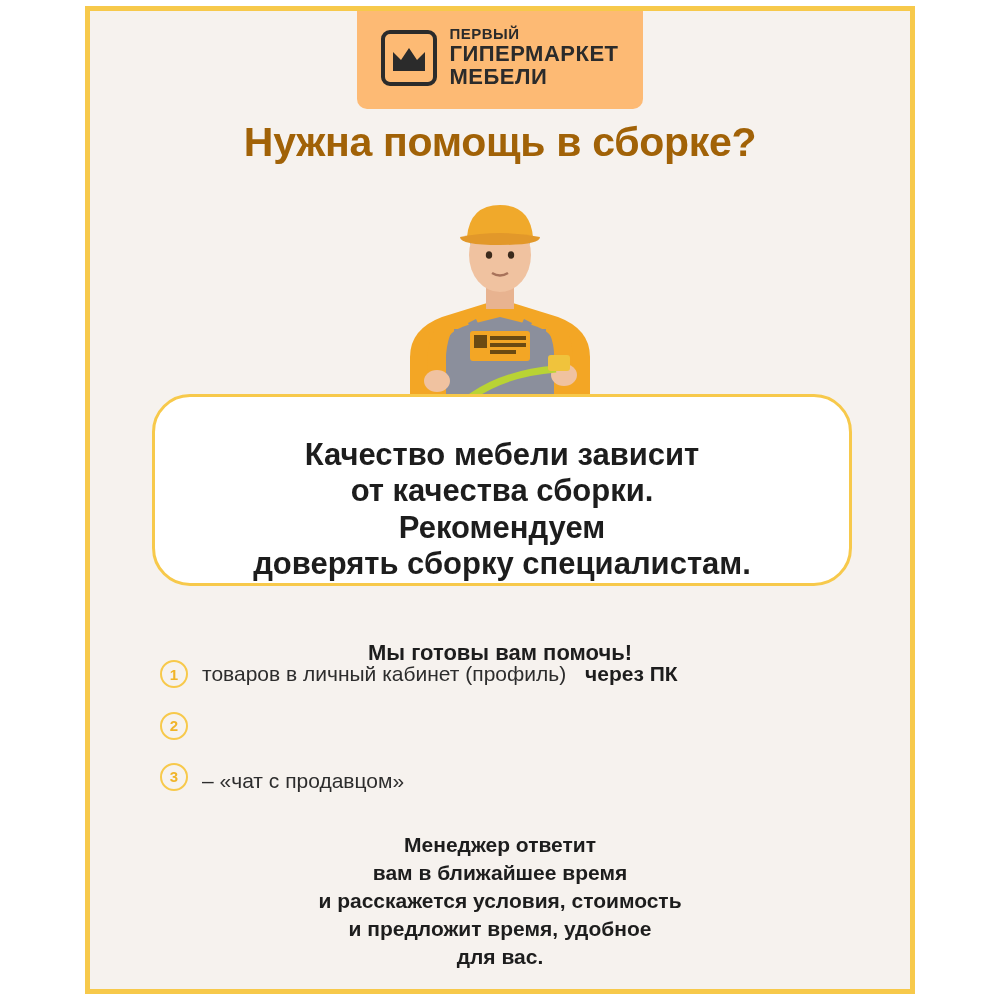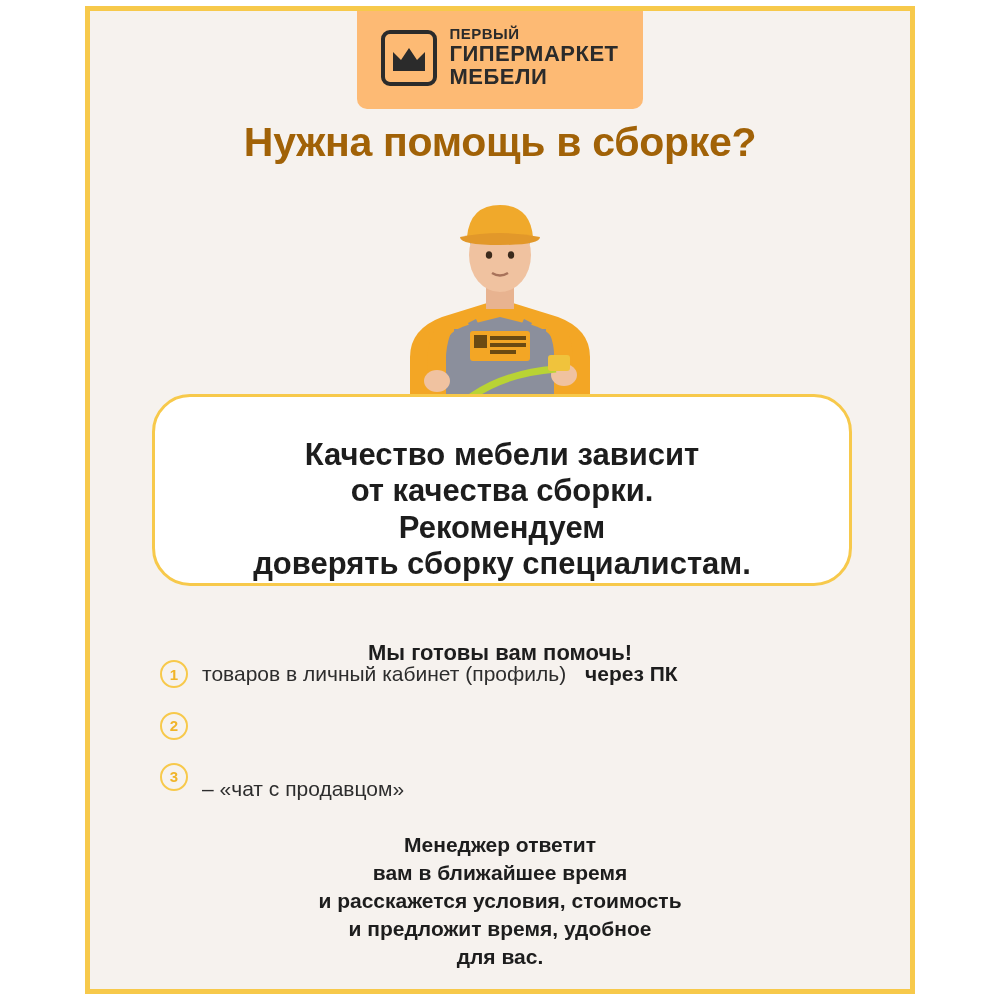--- a/index.html
+++ b/index.html
@@ -170,21 +170,21 @@
   }
   .step-body {
     font-size: 21px;
     color: #2d2d2d;
     line-height: 1.42;
   }
   .step-body b { font-weight: bold; color: #1d1d1d; margin-left: 13px; }
   .step-sub {
     display: block;
     text-align: center;
-    margin-top: 12px;
+    margin-top: 4px;
   }
 
   
   .footer {
     position: absolute;
     left: 0;
     right: 0;
     bottom: 18px;
     text-align: center;
     font-size: 21px;

